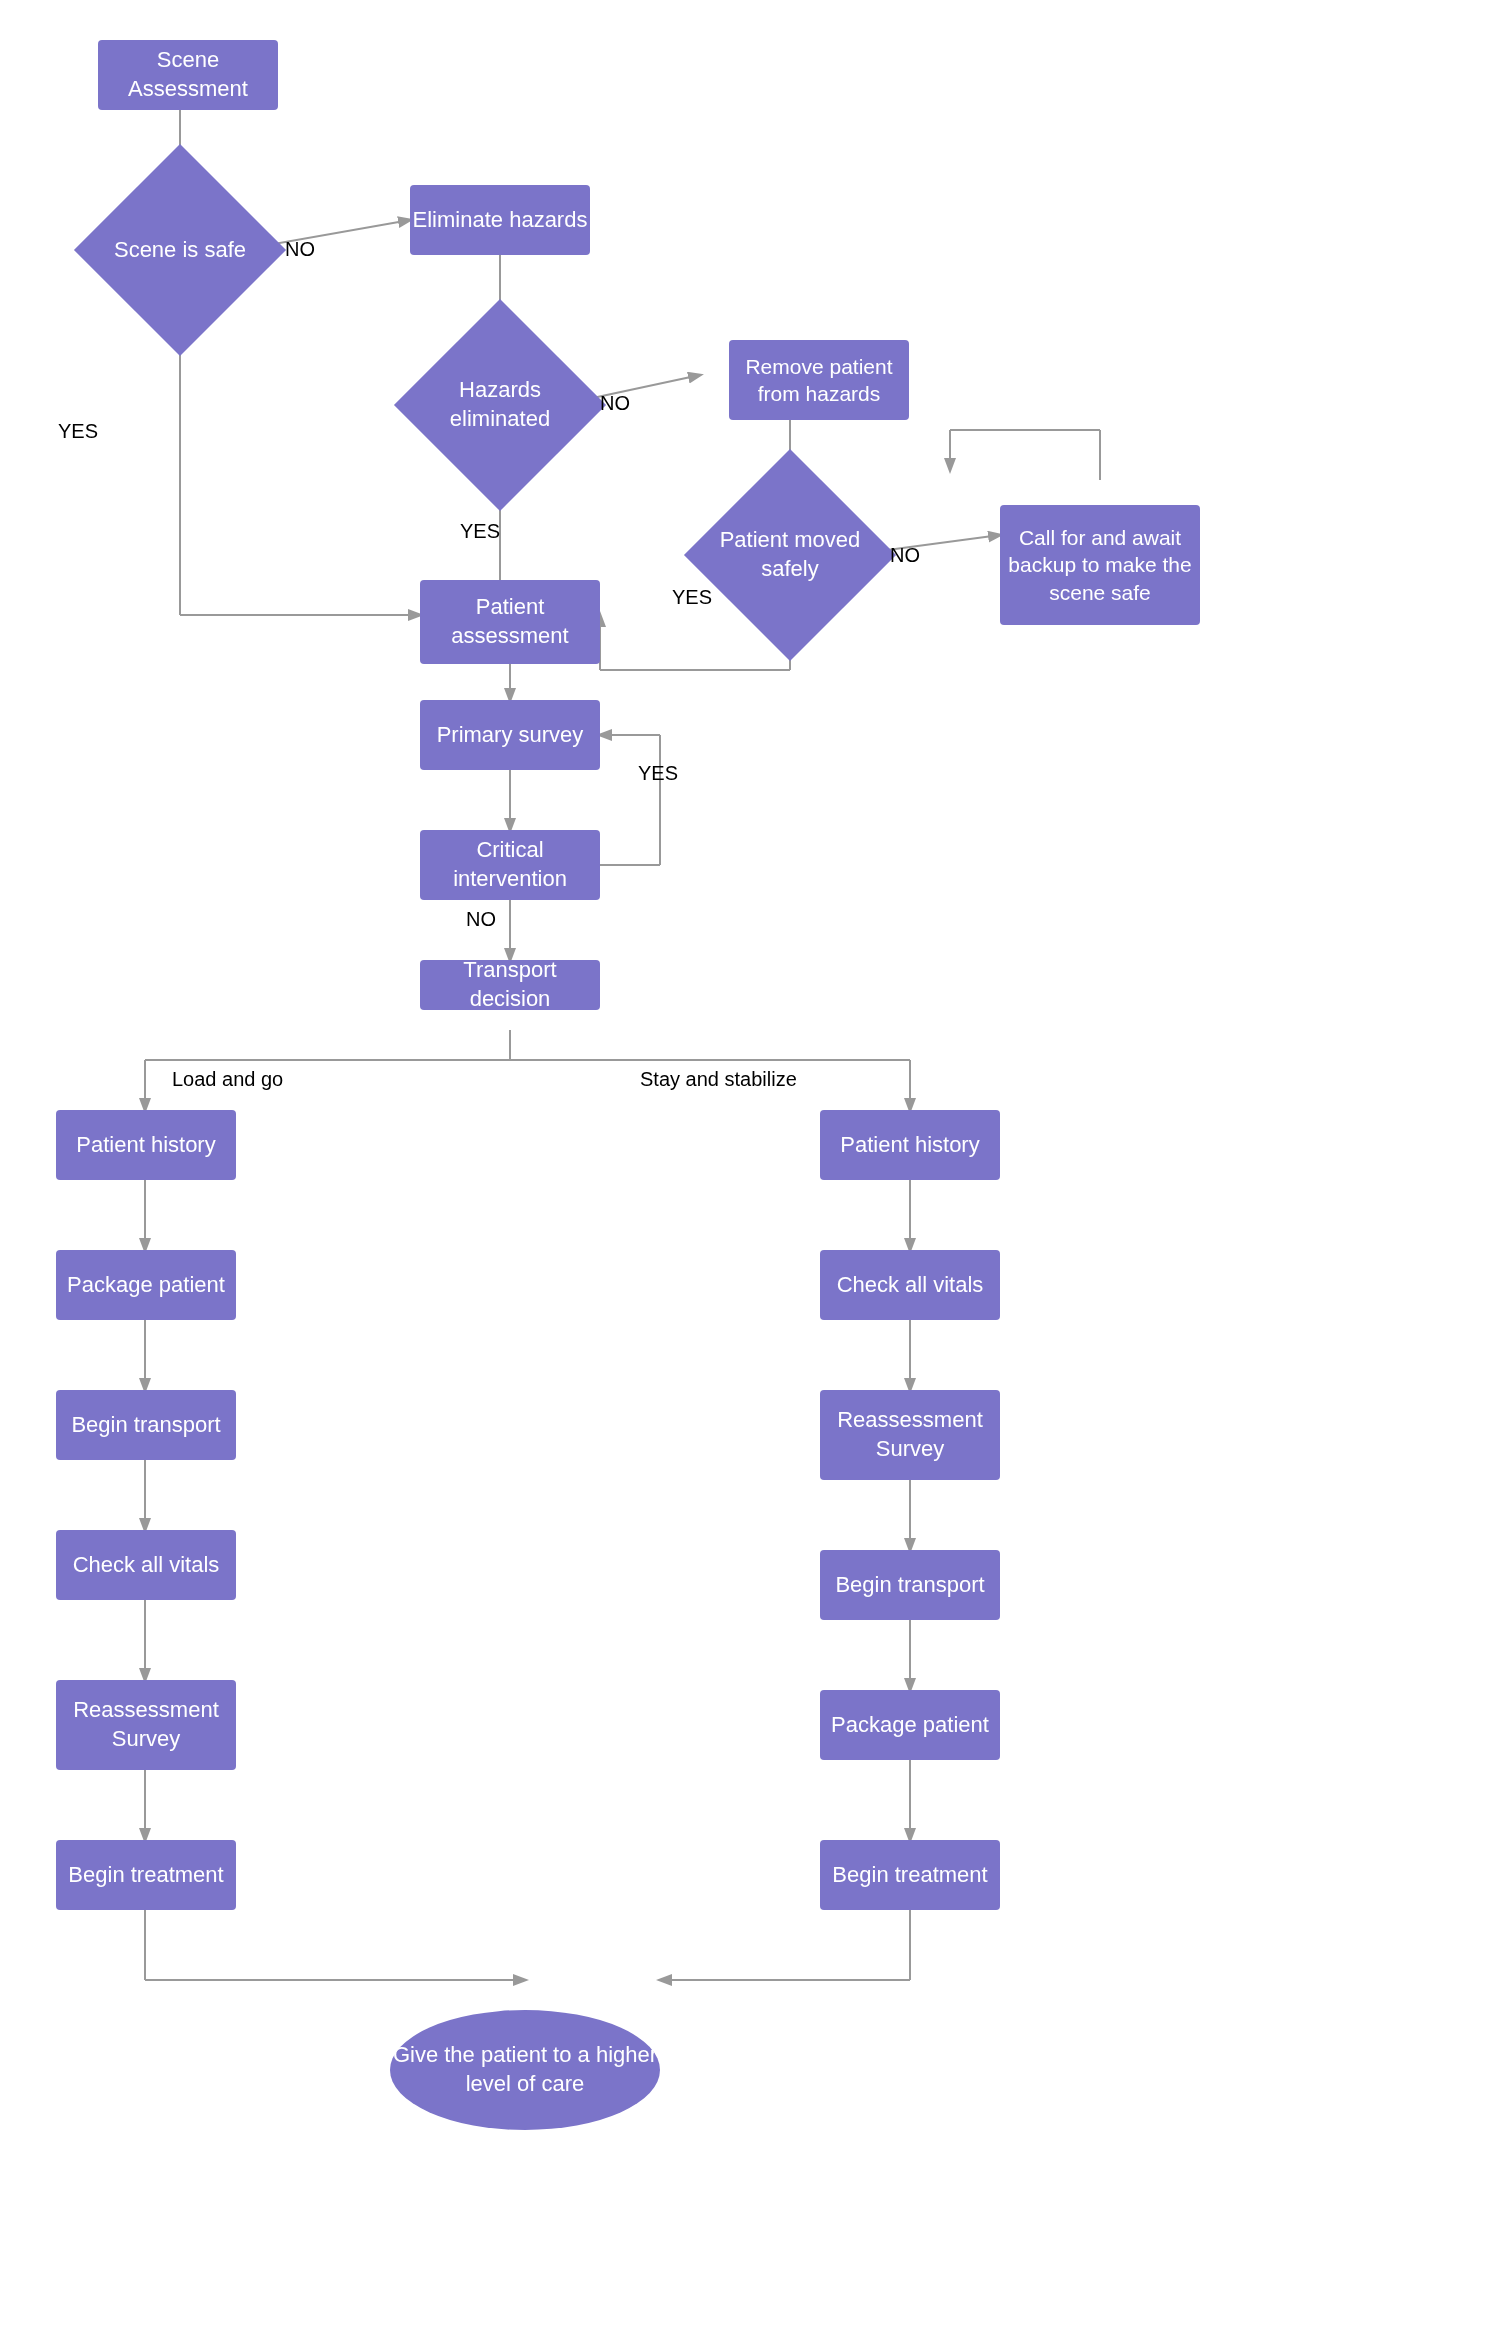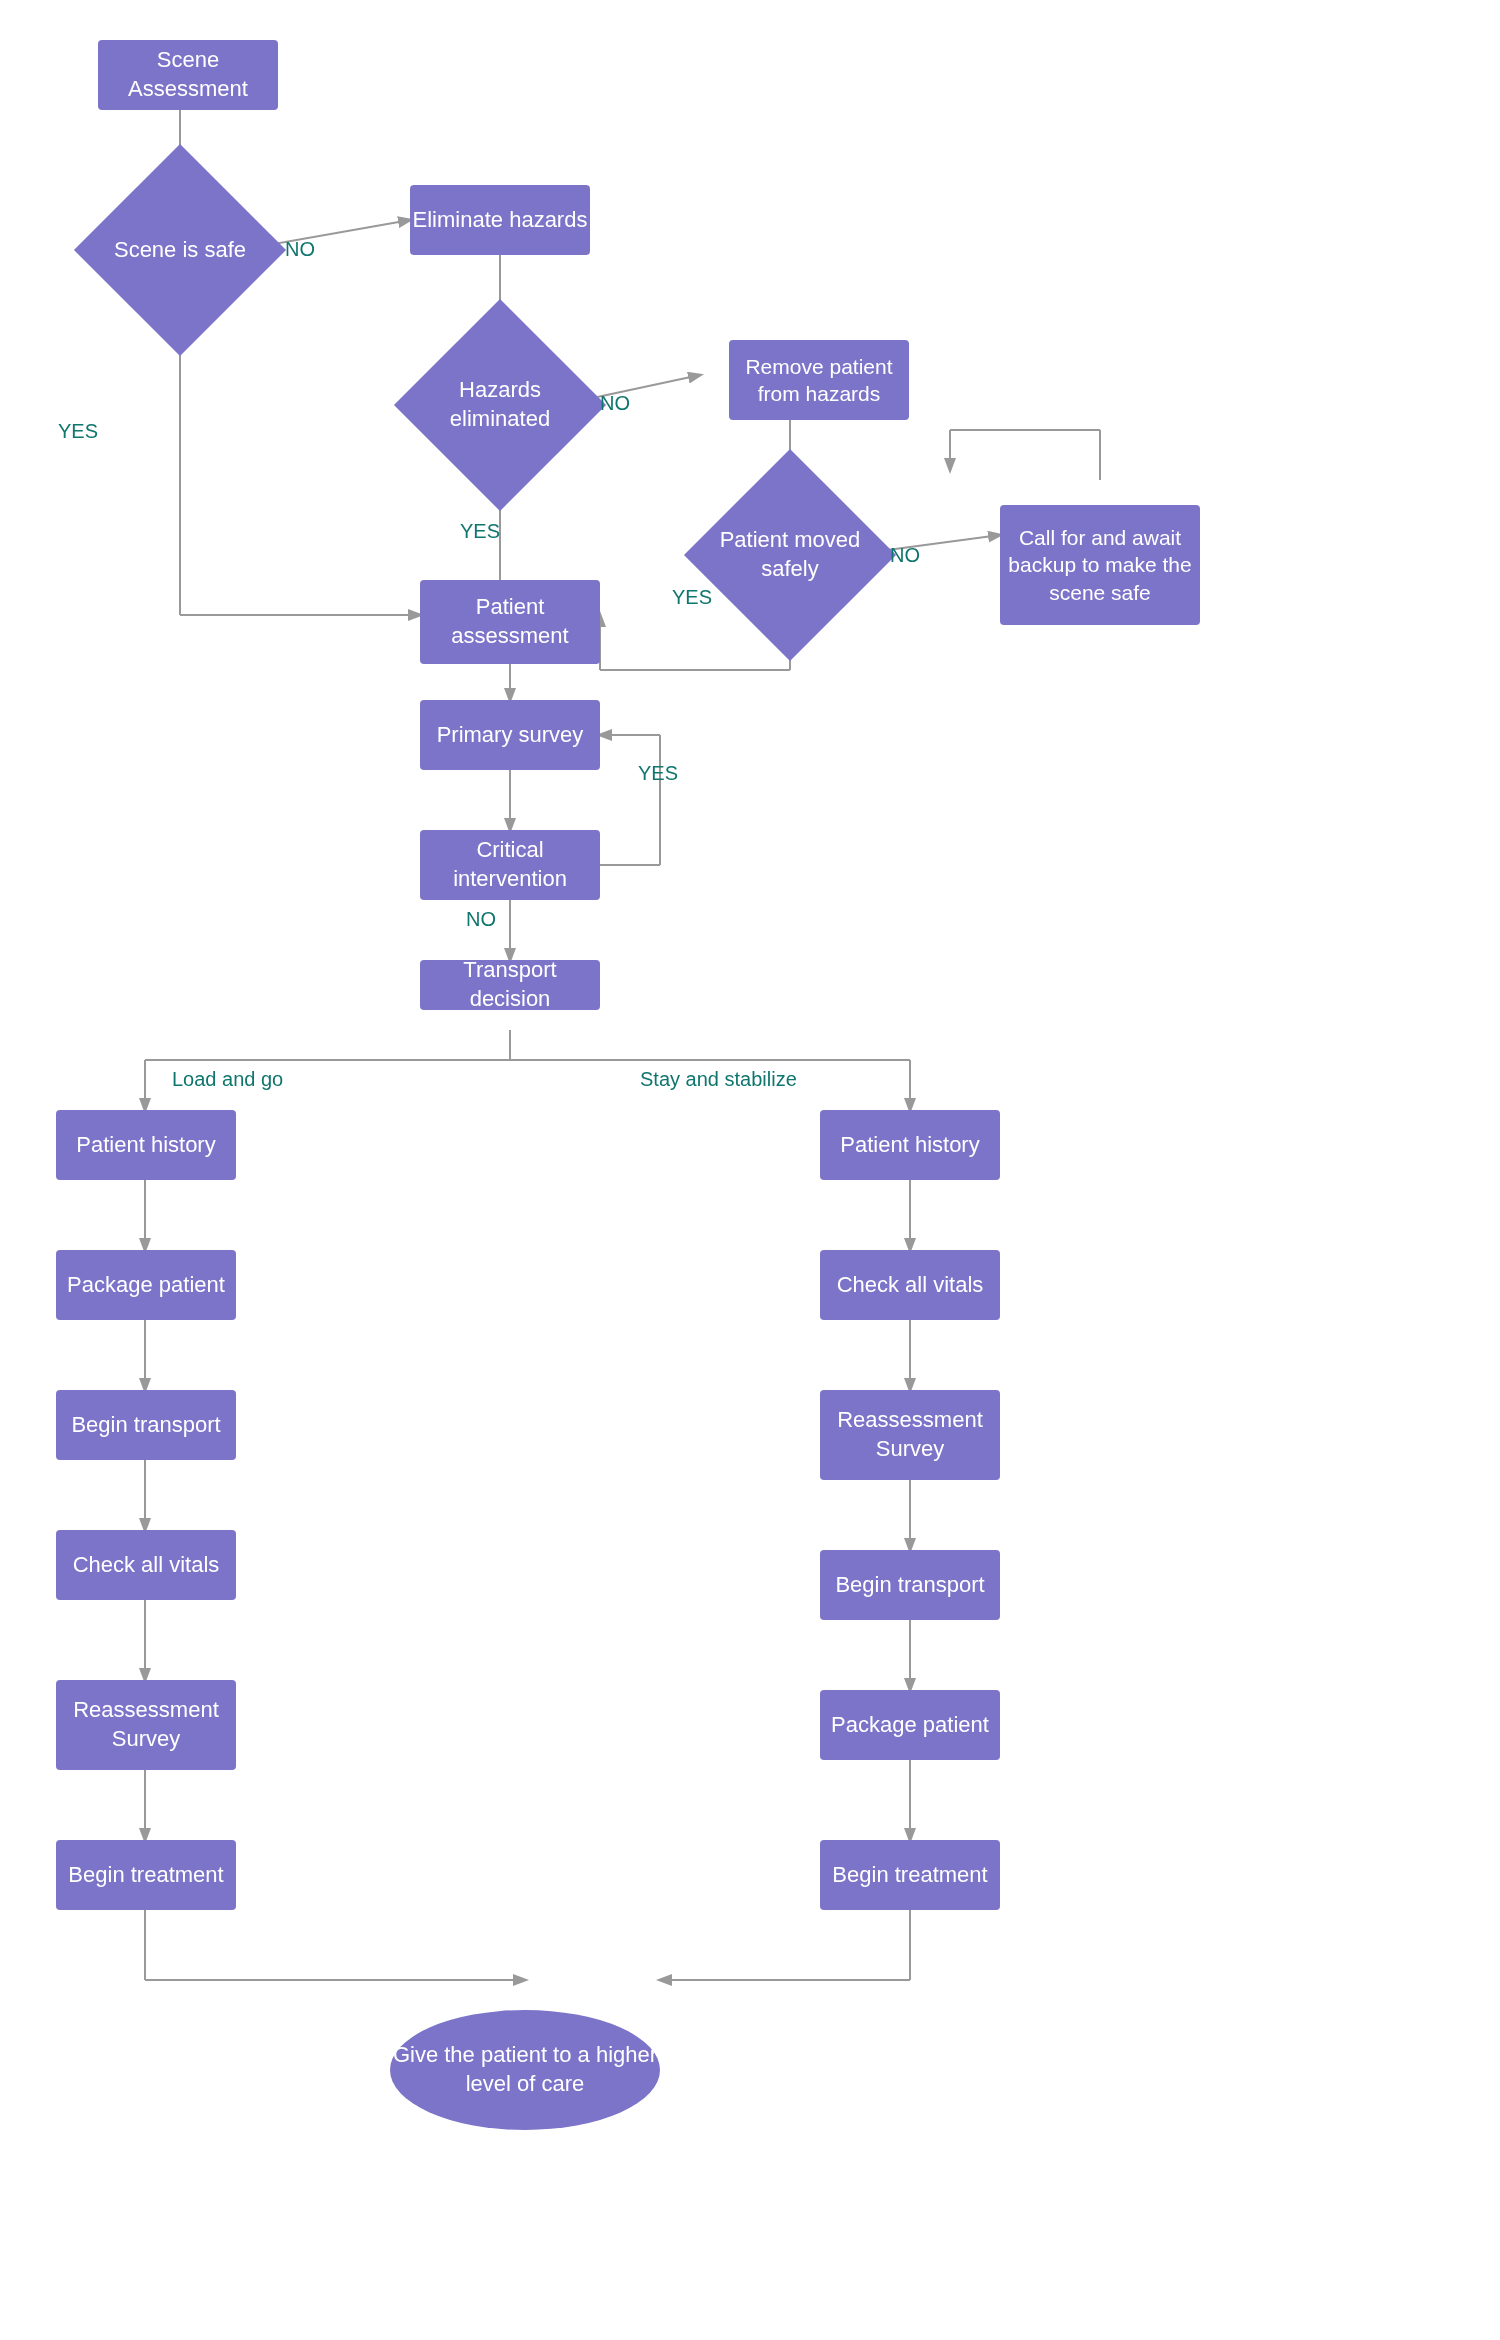--- a/index.html
+++ b/index.html
@@ -56,21 +56,21 @@
       position: absolute;
       top: 0;
       left: 0;
       width: 1500px;
       height: 2340px;
       pointer-events: none;
     }
     .label {
       position: absolute;
       font-size: 20px;
-      color: #0f766e;
+      color: #000000;
       font-weight: 400;
     }
   </style>
 </head>
 <body>
 
 <div class="diagram-container">
 
   <svg class="arrows">
 

